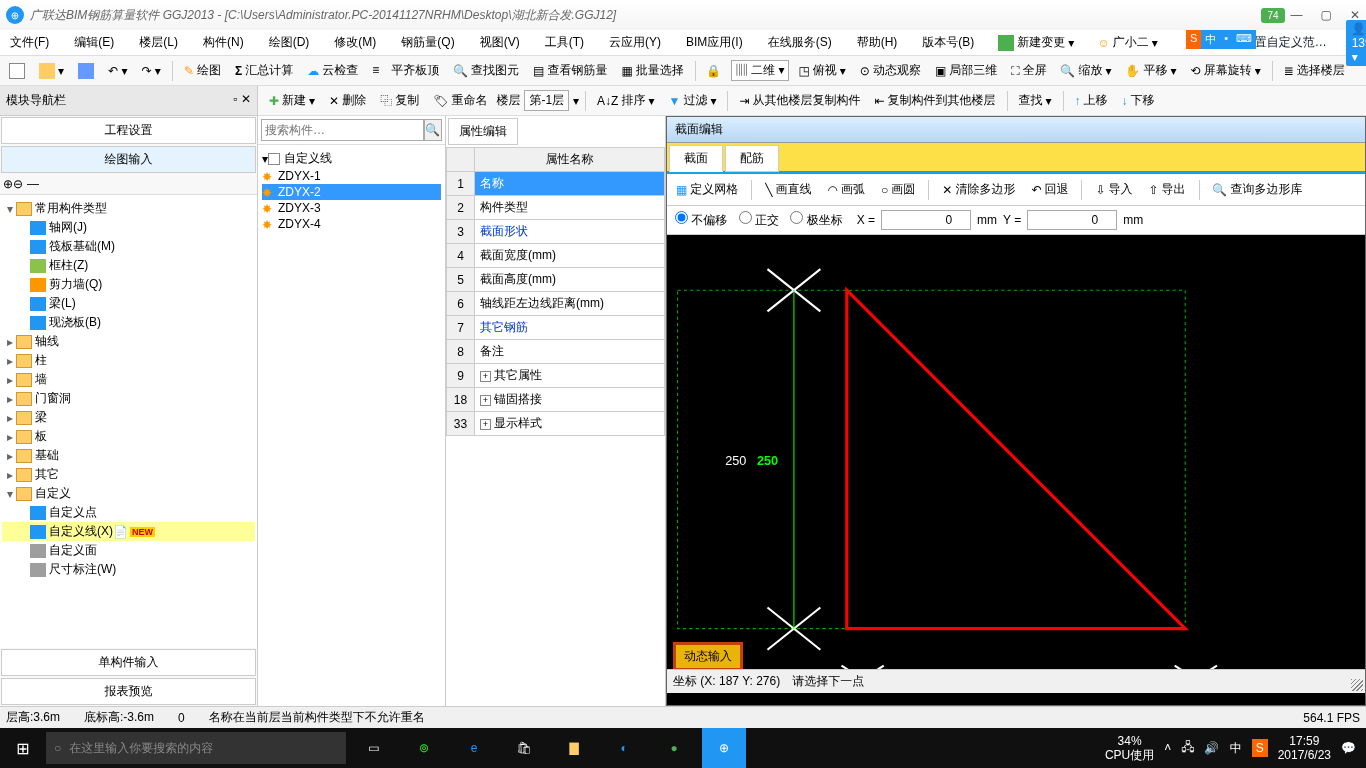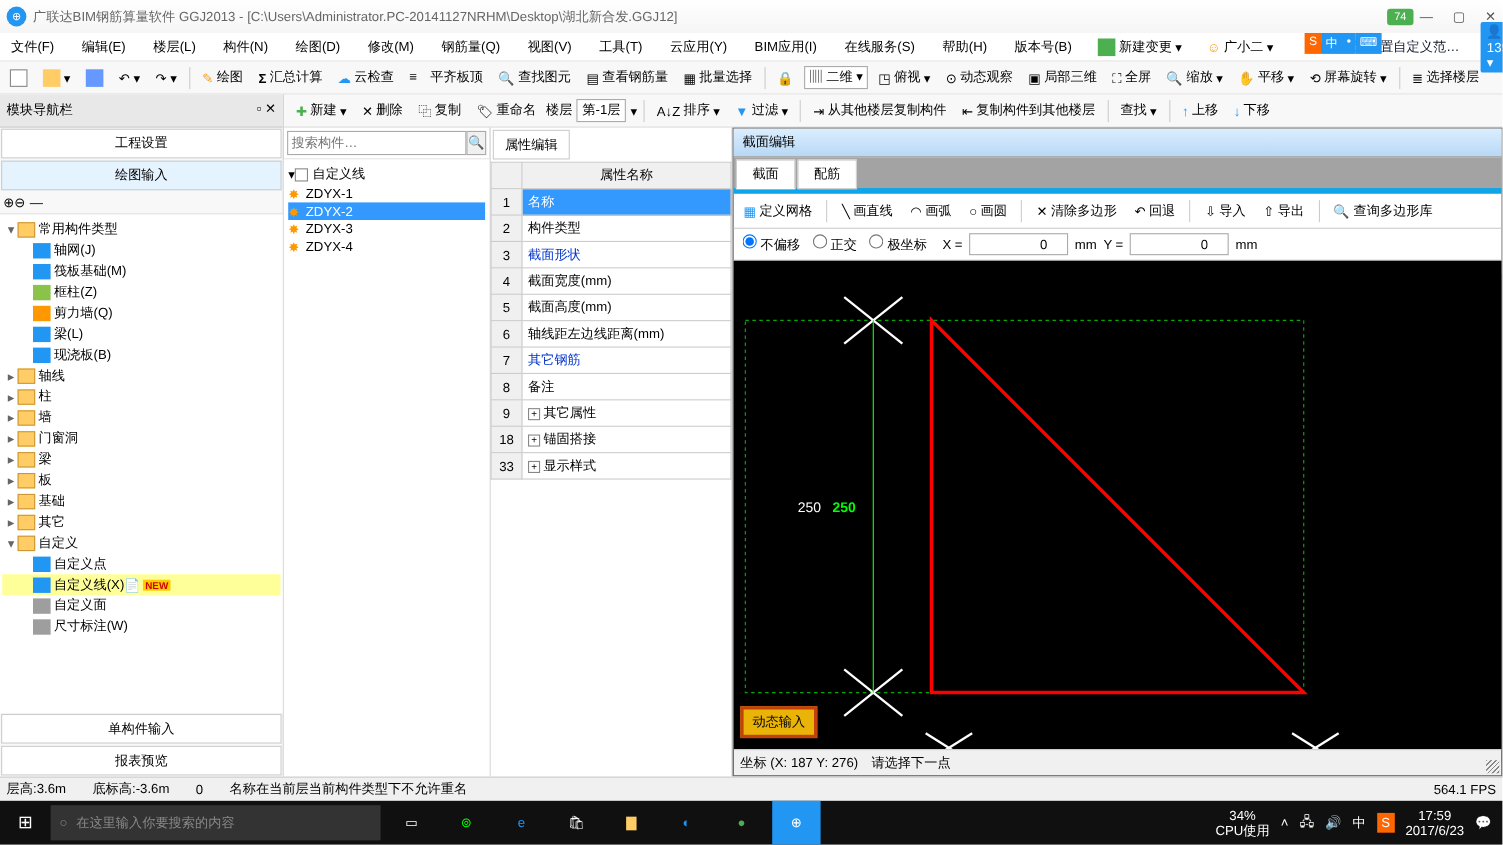--- a/index.html
+++ b/index.html
@@ -1,19 +1,19 @@
 <!DOCTYPE html>
 <html><head>
 <meta charset="utf-8">
 <style>
 * { margin:0; padding:0; box-sizing:border-box; font-family:"Microsoft YaHei","SimSun",sans-serif; font-size:12px; }
 body { background:#fff; width:1366px; height:768px; overflow:hidden; position:relative; }
 .titlebar { height:30px; background:linear-gradient(#fff,#f5f5f5); display:flex; align-items:center; padding:0 6px; color:#666; }
 .titlebar .icon-app { width:18px; height:18px; background:#2196f3; border-radius:50%; margin-right:6px; display:flex; align-items:center; justify-content:center; color:#fff; font-size:10px; }
-.titlebar .title-text { flex:1; white-space:nowrap; overflow:hidden; }
+.titlebar .title-text { flex:1; white-space:nowrap; overflow:hidden;font-style:italic; }
 .titlebar .badge { background:#4caf50; color:#fff; padding:2px 6px; border-radius:3px; margin:0 6px; font-size:10px; }
 .titlebar .win-controls { display:flex; gap:18px; color:#555; }
 .titlebar .win-controls span { cursor:pointer; }
 .menubar { height:26px; display:flex; align-items:center; padding:0 4px; border-bottom:1px solid #ddd; gap:13px; }
 .menubar .menu-item { padding:3px 6px; cursor:pointer; white-space:nowrap; }
 .menubar .spacer { flex:1; }
 .menubar .link-blue { color:#0f172a; }
 .menubar .user-badge { background:#2196f3; color:#fff; padding:2px 6px; border-radius:2px; }
 .menubar .extra { color:#333; margin-left:8px; }
 .toolbar1 { height:30px; display:flex; align-items:center; padding:2px 4px; border-bottom:1px solid #ddd; gap:4px; background:#f8f8f8; }
@@ -52,31 +52,31 @@
 .prop-table { border-collapse:collapse; width:100%; }
 .prop-table th { background:#f0f0f0; border:1px solid #ccc; padding:3px; font-weight:normal; }
 .prop-table td { border:1px solid #ccc; padding:3px 5px; }
 .prop-table .rownum { background:#f0f0f0; text-align:center; width:28px; }
 .prop-table tr.selrow td:not(.rownum) { background:#3399ff; color:#fff; }
 .prop-table .blue-text { color:#0033cc; }
 .prop-table .exp-btn { display:inline-block; width:11px; height:11px; border:1px solid #888; text-align:center; line-height:9px; margin-right:3px; font-size:9px; }
 
 .section-panel { flex:1; display:flex; flex-direction:column; border:1px solid #666; }
 .section-title { background:linear-gradient(#dbeeff,#b8d8f5); padding:4px 8px; border-bottom:1px solid #999; }
-.section-tabs { display:flex; border-bottom:5px solid #0ea5e9; background:#a3a3a3; }
+.section-tabs { display:flex; border-bottom:3px solid #0ea5e9; background:#fde047; }
 .section-tabs .stab { padding:4px 14px; border:1px solid #ccc; background:#fff; margin:2px 0 -1px 2px; cursor:pointer; }
 .section-tabs .stab.active { border-bottom:1px solid #fff; }
 .section-toolbar { display:flex; align-items:center; gap:6px; padding:4px; border-bottom:1px solid #ccc; flex-wrap:nowrap; }
 .section-inputs { display:flex; align-items:center; gap:6px; padding:4px 8px; border-bottom:1px solid #ccc; }
 .section-inputs input[type=text] { width:90px; border:1px solid #aaa; text-align:right; padding:2px 18px 2px 2px; }
 .radio-group label { margin-right:8px; }
 .canvas-area { flex:1; background:#000; position:relative; overflow:hidden; }
 .canvas-svg { width:100%; height:100%; }
 .dyn-input-btn { position:absolute; left:6px; bottom:34px; background:#eab308; border:3px solid #c2410c; padding:3px 8px; cursor:pointer; }
-.coord-bar { position:absolute; left:0; right:0; bottom:0; background:#f0f0f0; border-top:1px solid #ccc; padding:3px 6px; display:flex; gap:12px; }
+.coord-bar { position:absolute; left:0; right:0; bottom:12px; background:#f0f0f0; border-top:1px solid #ccc; padding:3px 6px; display:flex; gap:12px; }
 .resize-grip { position:absolute; right:2px; bottom:2px; width:12px; height:12px; background:repeating-linear-gradient(135deg,#888 0 1px,transparent 1px 3px); }
 
 .statusbar { height:22px; display:flex; align-items:center; border-top:1px solid #ccc; background:#f0f0f0; padding:0 6px; gap:14px; font-size:11px; }
 .statusbar .flex { flex:1; }
 
 .taskbar { position:absolute; left:0; right:0; bottom:0; height:40px; background:#101010; display:flex; align-items:center; color:#fff; }
 .taskbar .start { width:46px; text-align:center; font-size:16px; }
 .taskbar .search { flex:0 0 300px; background:#333; height:32px; display:flex; align-items:center; padding:0 8px; color:#888; gap:8px; }
 .taskbar .task-icons { display:flex; gap:6px; padding:0 6px; }
 .taskbar .task-icons .ti { width:44px; height:40px; display:flex; align-items:center; justify-content:center; }

